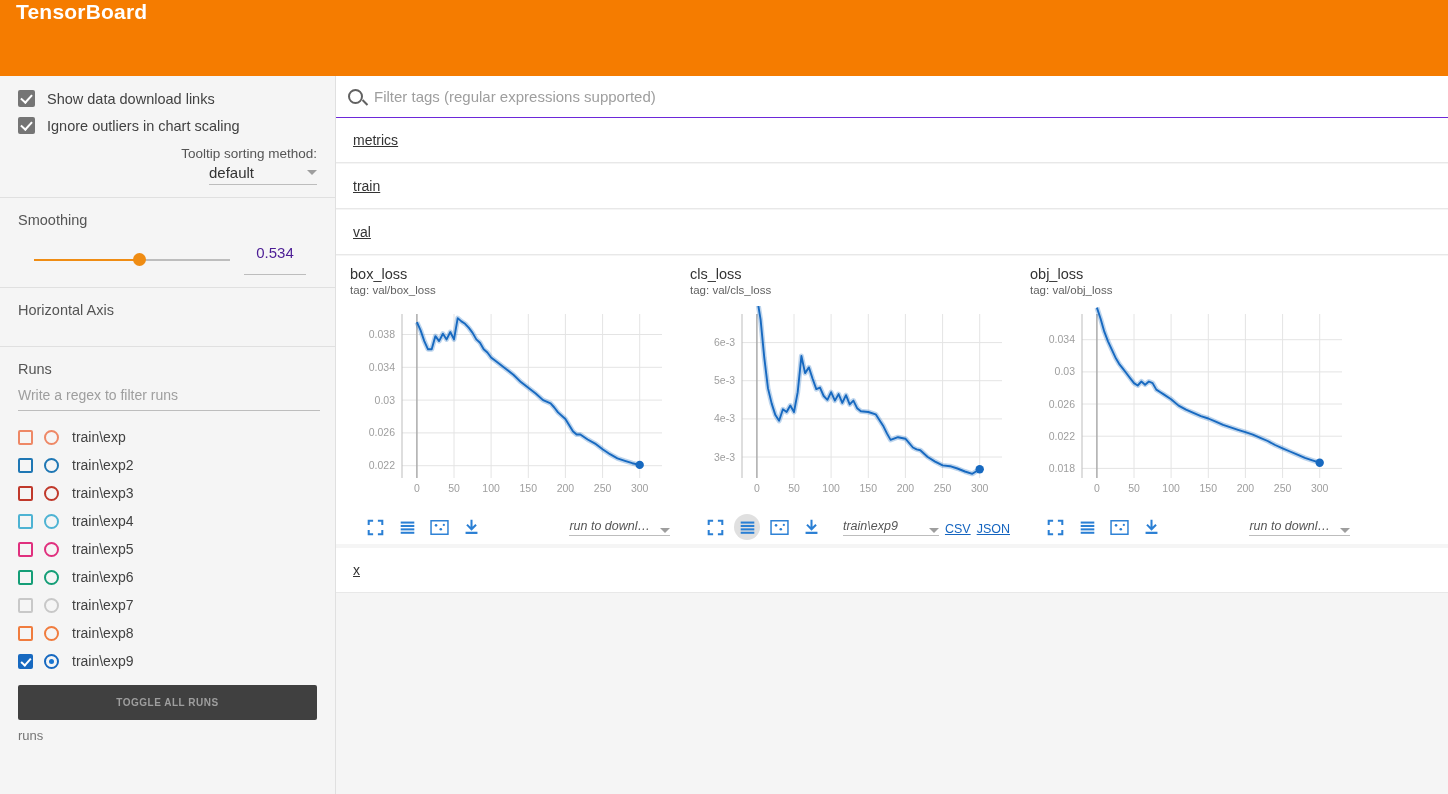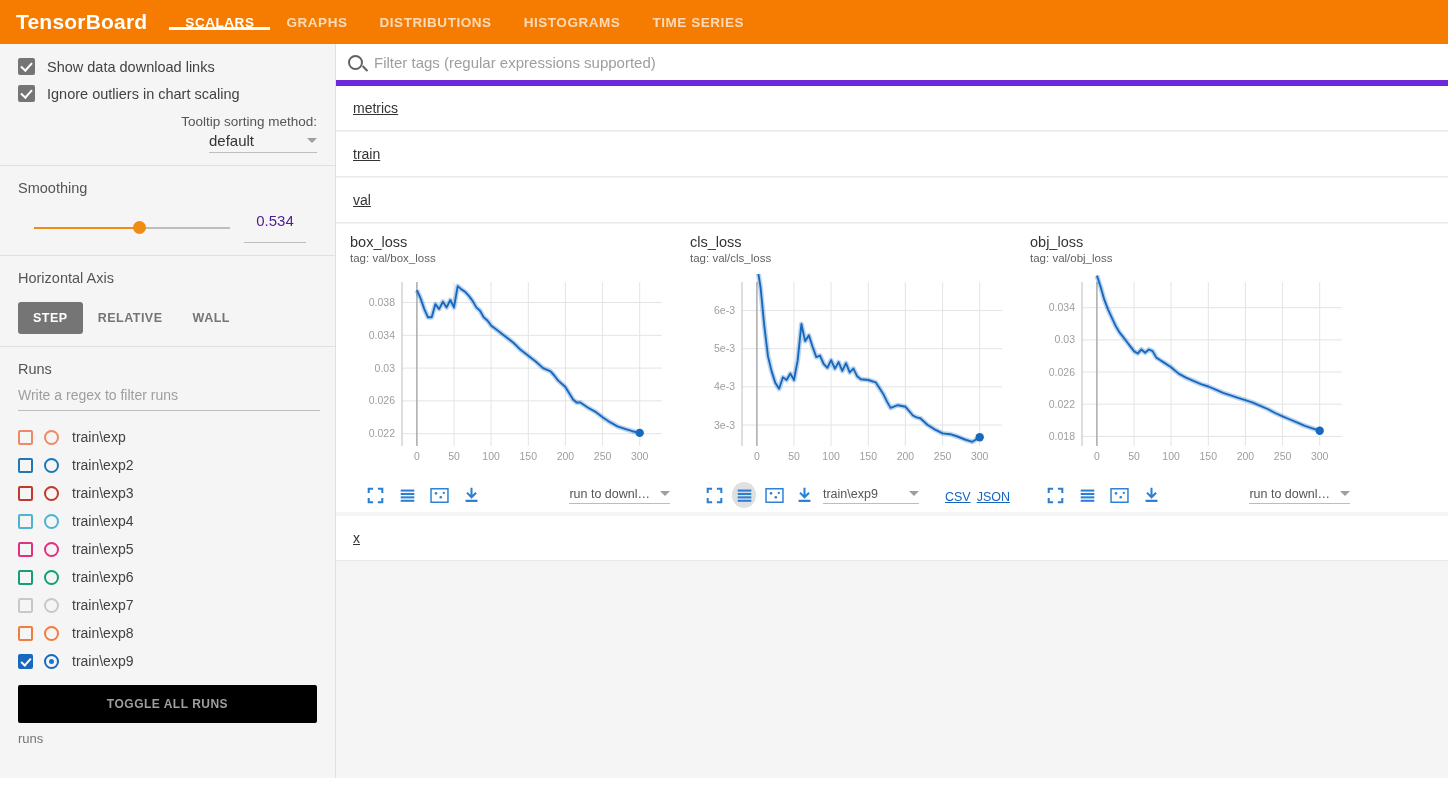--- a/index.html
+++ b/index.html
@@ -6,25 +6,26 @@
   html, body {
     margin: 0; padding: 0;
     width: 1448px; height: 794px;
     background: #fff;
     font-family: "Liberation Sans", sans-serif;
     overflow: hidden;
   }
 
   
   #topbar {
-    height: 44px;
+    height: 76px;
     background: #f57c00;
     display: flex;
-    align-items: center;
-    position: relative;
+    align-items: flex-start;
+    position: relative;
+    gap: 24px;
   }
   #brand {
     color: #fff;
     font-size: 21px;
     font-weight: bold;
     letter-spacing: .2px;
     display: flex;
     align-items: center;
     padding: 0 22px 0 16px;
   }
@@ -192,41 +193,41 @@
     position: absolute;
     left: 3px; top: 3px;
     width: 5px; height: 5px;
     border-radius: 50%;
     background: #1976d2;
   }
   .run-name { font-size: 14px; color: #424242; }
 
   .toggle-all {
     margin: 10px 18px 0 18px;
-    background: #000000;
+    background: #404040;
     color: #9e9e9e;
     text-align: center;
-    font-size: 12px;
+    font-size: 10px;
     font-weight: bold;
     letter-spacing: .5px;
     padding: 12px 0;
     border-radius: 2px;
     cursor: pointer;
   }
   .runs-foot { font-size: 13px; color: #757575; padding: 8px 0 0 18px; }
 
   
   #main { flex: 1; background: #f5f5f5; overflow: hidden; }
   .filter-bar {
     background: #fff;
     height: 42px;
     display: flex;
     align-items: center;
     padding: 0 12px;
-    border-bottom: 6px solid #6d28d9;
+    border-bottom: 1px solid #6d28d9;
     text-align: center;
   }
   .search-icon {
     width: 15px; height: 15px;
     border: 2px solid #616161;
     border-radius: 50%;
     position: relative;
     margin-right: 11px;
     flex: 0 0 auto;
   }
@@ -275,50 +276,44 @@
     margin-right: 6px;
     position: relative;
     cursor: pointer;
     border-radius: 50%;
     display: flex; align-items: center; justify-content: center;
   }
   .ticon.active { background: #e0e0e0; }
   .dl-select {
     margin-left: auto;
     display: flex;
-    align-items: center;
+    align-items: flex-end;
     border-bottom: 1px solid #bdbdbd;
     padding-bottom: 2px;
     min-width: 96px;
     justify-content: space-between;
     cursor: pointer;
+    font-style: italic;
   }
   .dl-val { font-size: 12.5px; color: #555; white-space: nowrap; }
-  .dl-links { margin-left: 20px; display: flex; align-items: flex-start; }
+  .dl-links { margin-left: 0; display: flex; align-items: flex-start; }
   .dl-link {
     font-size: 12.5px; color: #1565c0;
     text-decoration: underline;
     margin-left: 6px;
     cursor: pointer;
   }
   .tb-right { margin-left: auto; display: flex; align-items: flex-end; }
   .axis-txt { font-size: 10.5px; fill: #9e9e9e; font-family: "Liberation Sans", sans-serif; }
 </style>
 </head>
 <body>
 
 <div id="topbar">
   <div id="brand">TensorBoard</div>
-  <div id="tabs">
-      <div class="tab active">SCALARS</div>
-      <div class="tab">GRAPHS</div>
-      <div class="tab">DISTRIBUTIONS</div>
-      <div class="tab">HISTOGRAMS</div>
-      <div class="tab">TIME SERIES</div>
-    </div>
 </div>
 
 <div id="body">
 
   <div id="sidebar">
     <div class="side-sec">
       <div id="cb-list">
           <div class="cbrow">
             <span class="cbox"></span>
             <span class="cblabel">Show data download links</span>
@@ -348,25 +343,20 @@
           <div class="slider-thumb" id="sl-thumb" style="left: 114.664px;"></div>
         </div>
         <div class="smooth-val">0.534</div>
       </div>
     </div>
 
     <div class="divider"></div>
 
     <div class="side-sec">
       <div class="sec-title">Horizontal Axis</div>
-      <div class="seg-group" id="axis-group">
-          <div class="seg active">STEP</div>
-          <div class="seg">RELATIVE</div>
-          <div class="seg">WALL</div>
-        </div>
     </div>
 
     <div class="divider"></div>
 
     <div class="side-sec" style="padding-bottom:0">
       <div class="sec-title" style="margin-bottom:10px">Runs</div>
       <div class="runs-filter">Write a regex to filter runs</div>
       <div id="run-list">
           <div class="run-row">
             <span class="run-cb" style="border-color: rgb(238, 136, 102);"></span>

